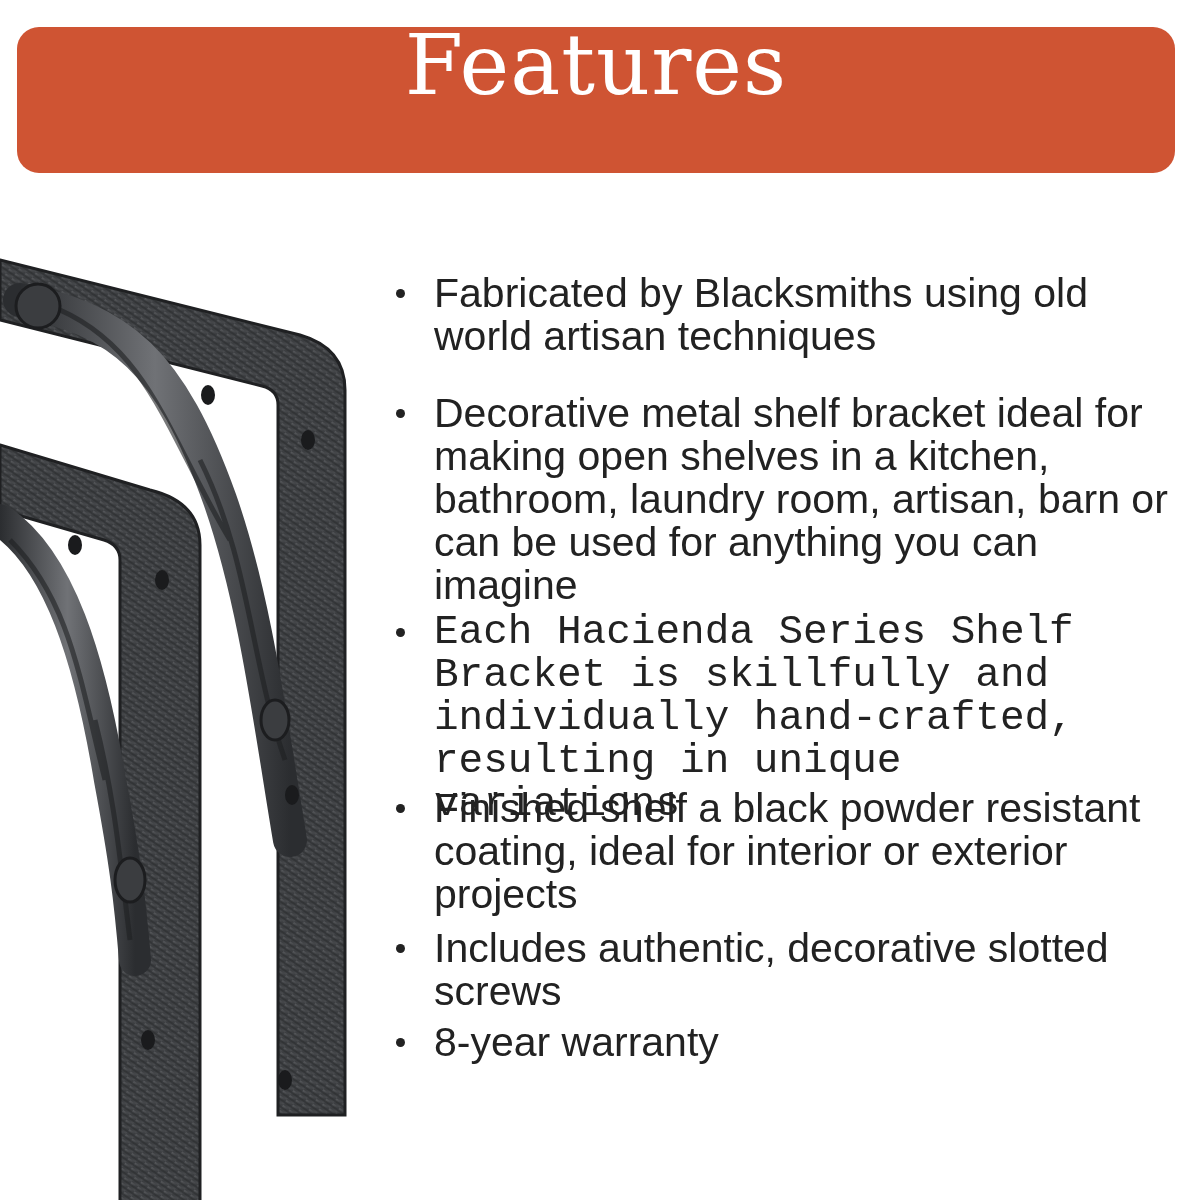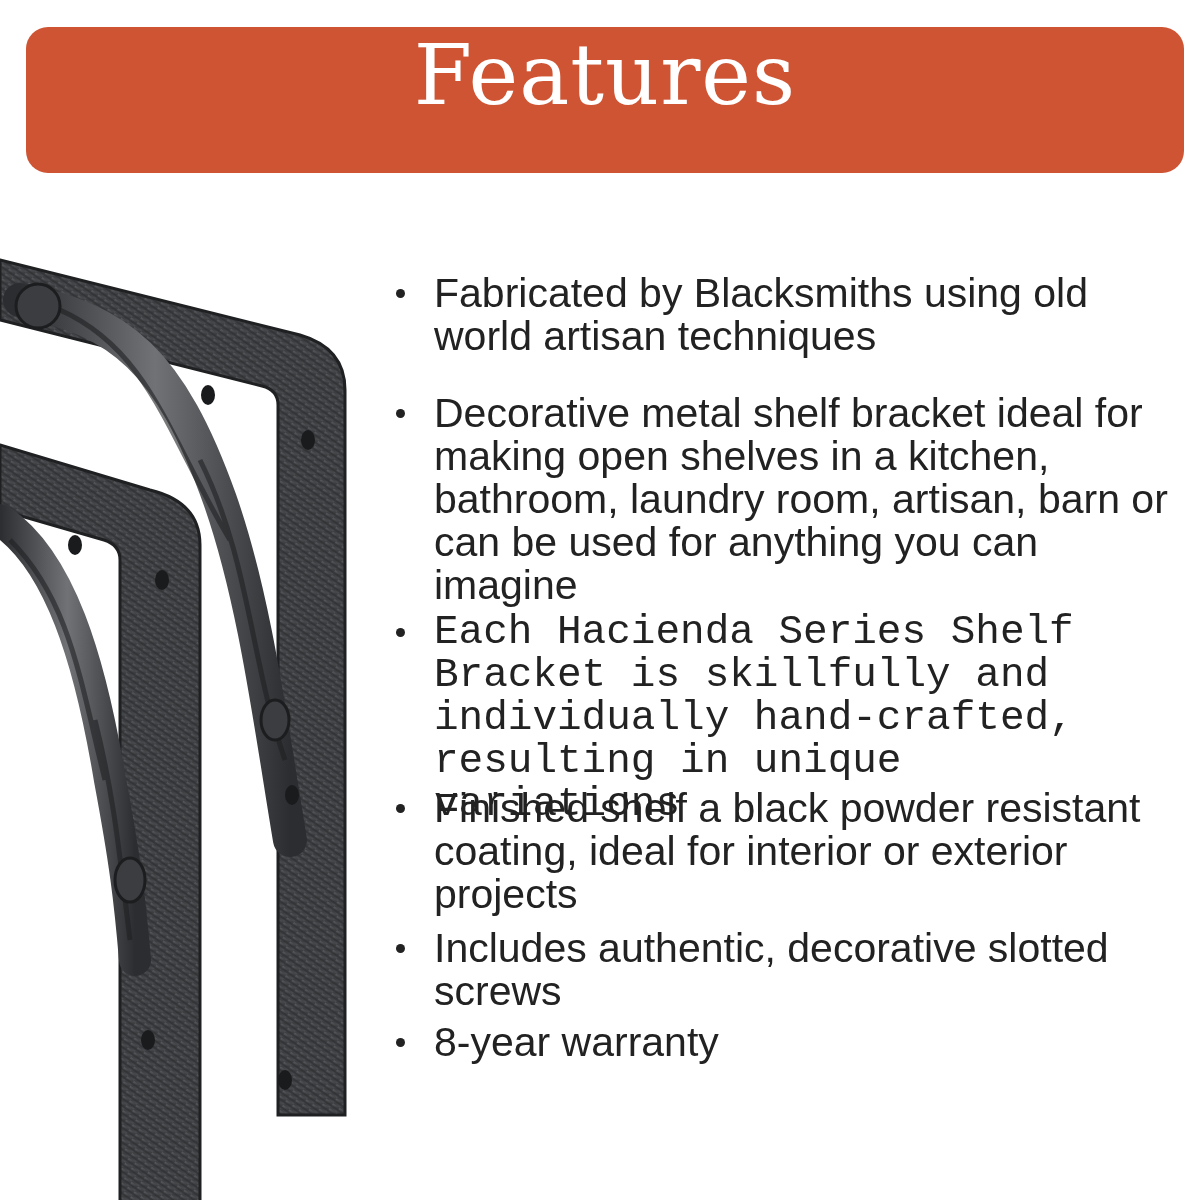--- a/index.html
+++ b/index.html
@@ -2,23 +2,23 @@
 <html><head>
   <meta charset="utf-8">
   <style>
     html, body { margin: 0; padding: 0; }
     body {
       width: 1200px; height: 1200px; background: #ffffff;
       position: relative; overflow: hidden;
       font-family: "Liberation Sans", "DejaVu Sans", sans-serif;
     }
     .header {
-      position: absolute; left: 26px; top: 27px; width: 1158px; height: 146px;
+      position: absolute; left: 17px; top: 27px; width: 1158px; height: 146px;
       background: #CF5433; border-radius: 22px;
-      display: flex; align-items: flex-end; justify-content: center;
+      display: flex; align-items: flex-start; justify-content: center;
     }
     .header-title {
       color: #ffffff;
       font-family: "DejaVu Serif", "Liberation Serif", serif;
       font-size: 84px; font-weight: normal; letter-spacing: 1px;
       line-height: 1; margin-top: -4px;
     }
     .product-image {
       position: absolute; left: 0; top: 240px; width: 380px; height: 960px;
     }

